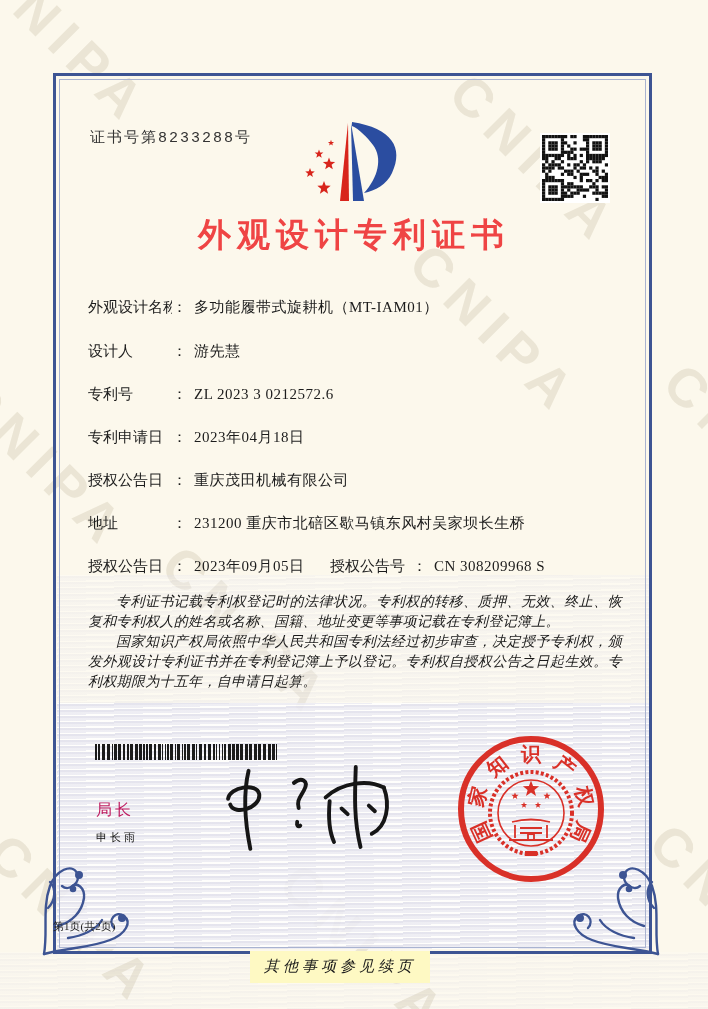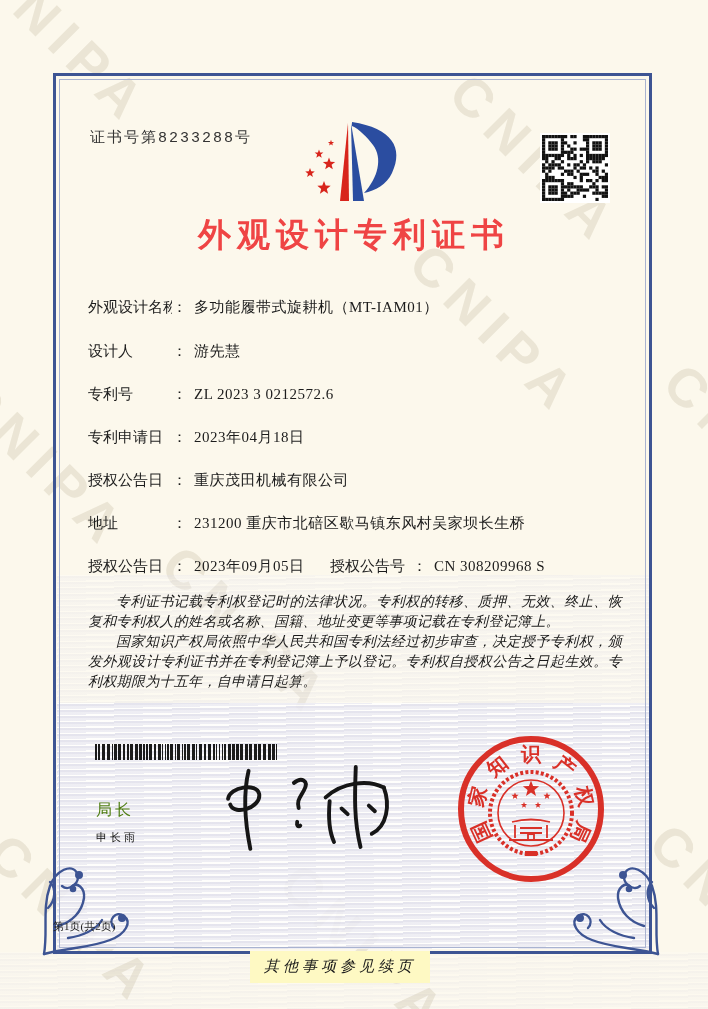--- a/index.html
+++ b/index.html
@@ -44,21 +44,21 @@
   .fval{vertical-align:top;line-height:20px;margin-left:7px;letter-spacing:.5px;}
   .grp2{position:absolute;left:242px;top:0;white-space:nowrap;}
 
   
   .paras{position:absolute;left:88px;top:592px;width:534px;z-index:3;font-size:14px;
      line-height:20px;color:#1a1a1a;font-style:italic;text-align:justify;}
   .paras p{margin:0;text-indent:2em;letter-spacing:.3px;}
 
   
   .barcode{position:absolute;left:95px;top:744px;z-index:3;}
-  .signer-title{position:absolute;left:96px;top:800px;z-index:3;font-size:16px;letter-spacing:3px;color:#4d7c0f;}
+  .signer-title{position:absolute;left:96px;top:800px;z-index:3;font-size:16px;letter-spacing:3px;color:#be185d;}
   .signer-name{position:absolute;left:96px;top:830px;z-index:3;font-size:11px;letter-spacing:3px;color:#111;}
   .signature{position:absolute;left:205px;top:756px;z-index:3;transform:rotate(-2deg);}
 
   
   .seal{position:absolute;left:455px;top:733px;z-index:4;opacity:.94;}
   #seal-chars text{font-size:20px;font-weight:bold;fill:#d8251c;
      font-family:"Liberation Serif","DejaVu Serif",serif;}
   .seal-date{font-size:15px;fill:#1c1c1c;font-family:"Liberation Serif","DejaVu Serif",serif;letter-spacing:.5px;}
 
   

